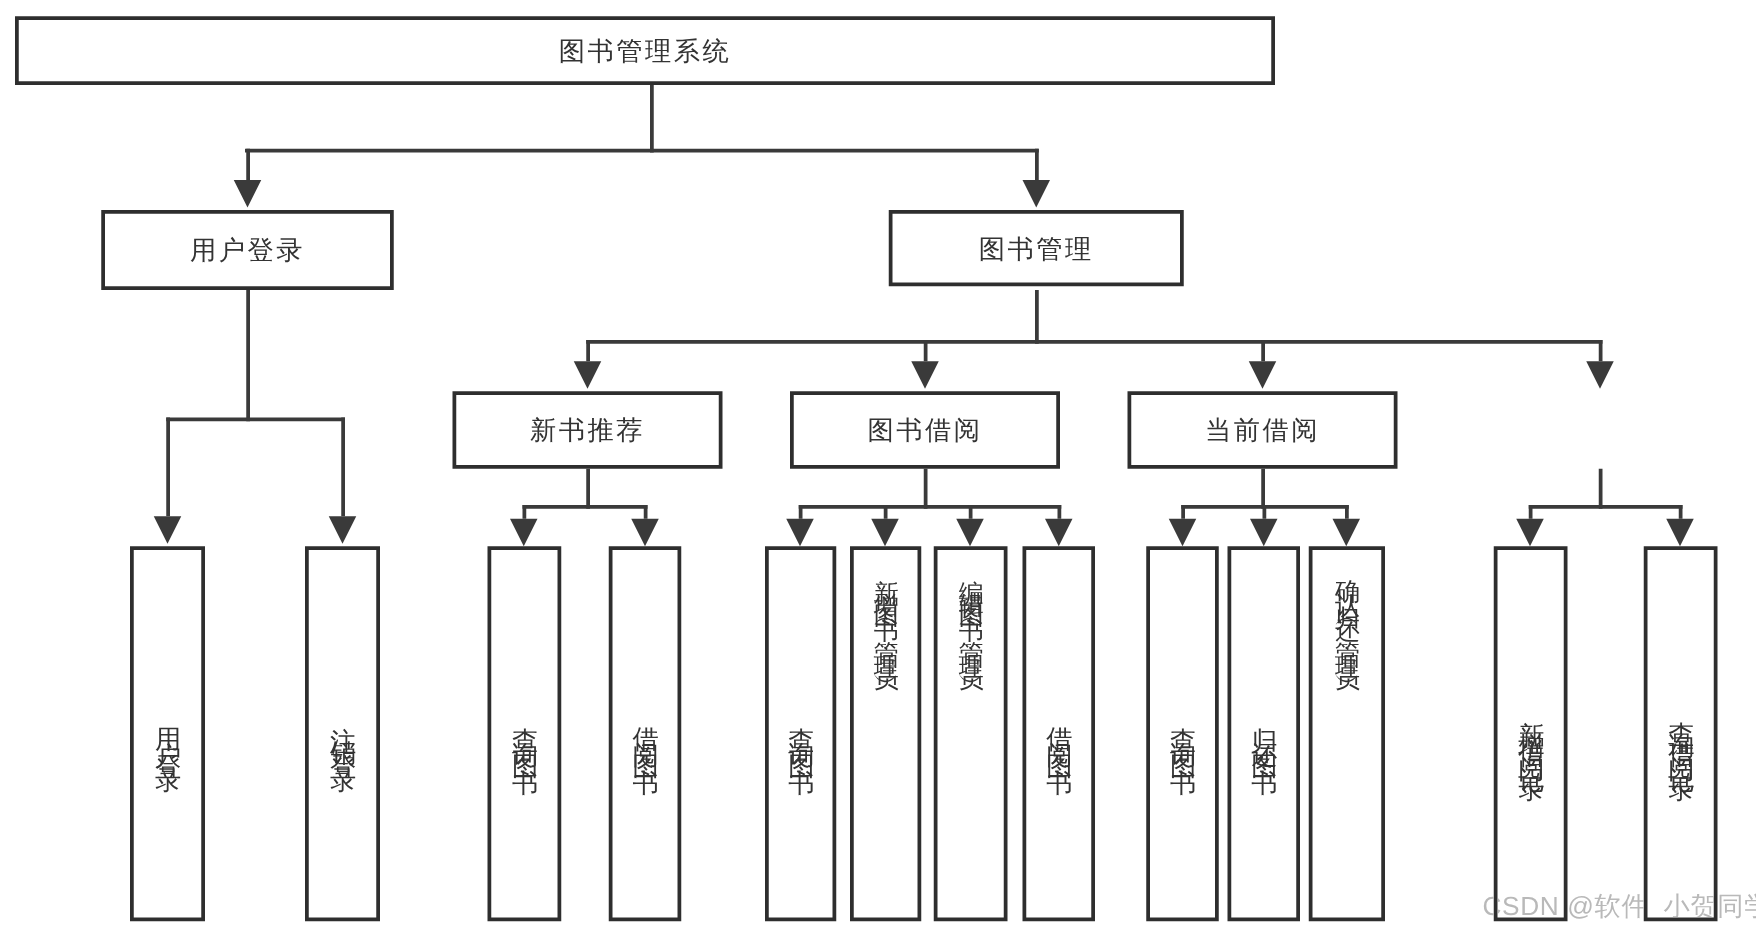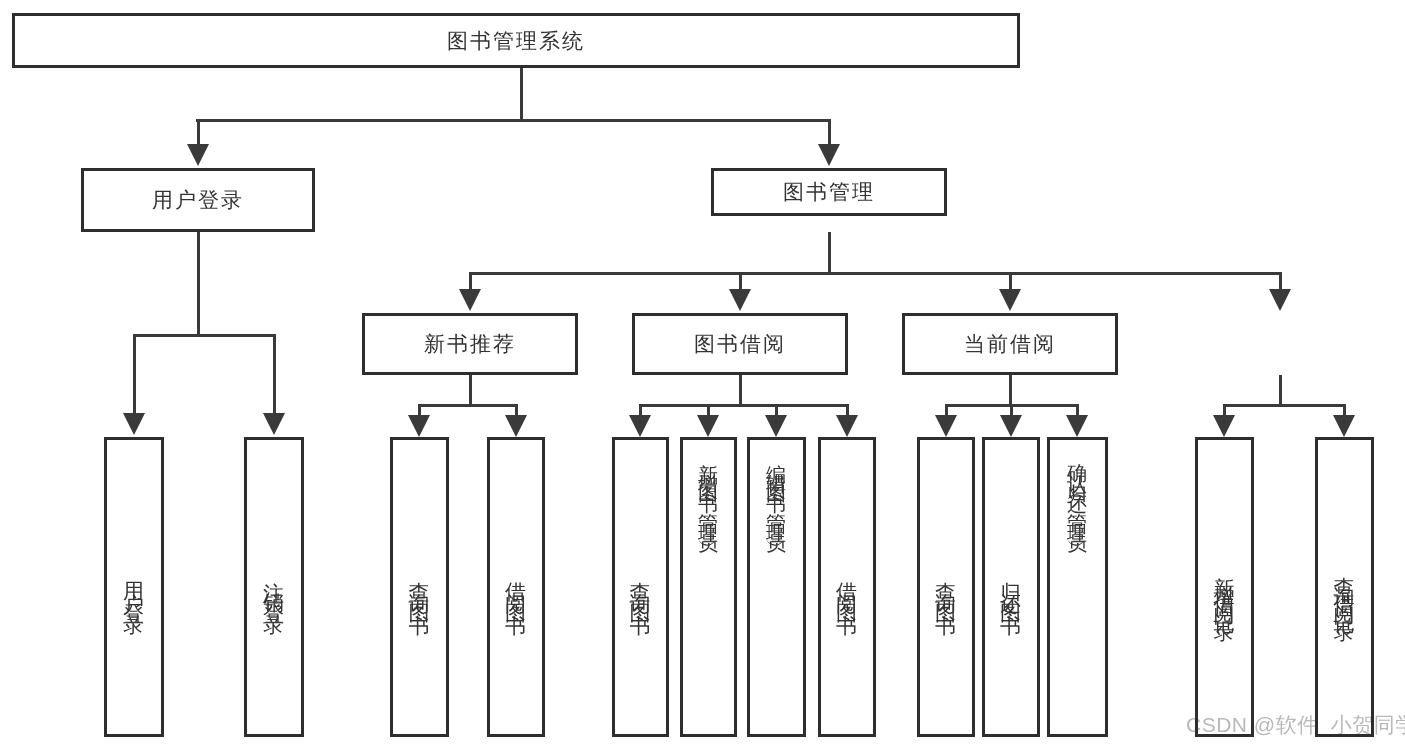--- a/index.html
+++ b/index.html
@@ -83,21 +83,21 @@
   </div>
 
   <div class="line vline" style="left:520px;top:68px;height:54px"></div>
   <div class="line hline" style="left:196px;top:119px;width:635px"></div>
   <div class="arrow" style="left:196.5px;top:119px;height:25px"></div>
   <div class="arrow" style="left:827.5px;top:119px;height:25px"></div>
 
   <div class="box" style="left:81px;top:168px;width:234px;height:64px">
     <span class="hlabel">用户登录</span>
   </div>
-  <div class="box" style="left:711px;top:168px;width:236px;height:48px">
+  <div class="box" style="left:711px;top:168px;width:236px;height:61px">
     <span class="hlabel">图书管理</span>
   </div>
 
   <div class="line vline" style="left:196.5px;top:232px;height:105px"></div>
   <div class="line hline" style="left:132.5px;top:334px;width:143px"></div>
   <div class="arrow" style="left:132.5px;top:334px;height:79px"></div>
   <div class="arrow" style="left:272.5px;top:334px;height:79px"></div>
 
   <div class="line vline" style="left:827.5px;top:232px;height:43px"></div>
   <div class="line hline" style="left:468.5px;top:272px;width:813px"></div>

